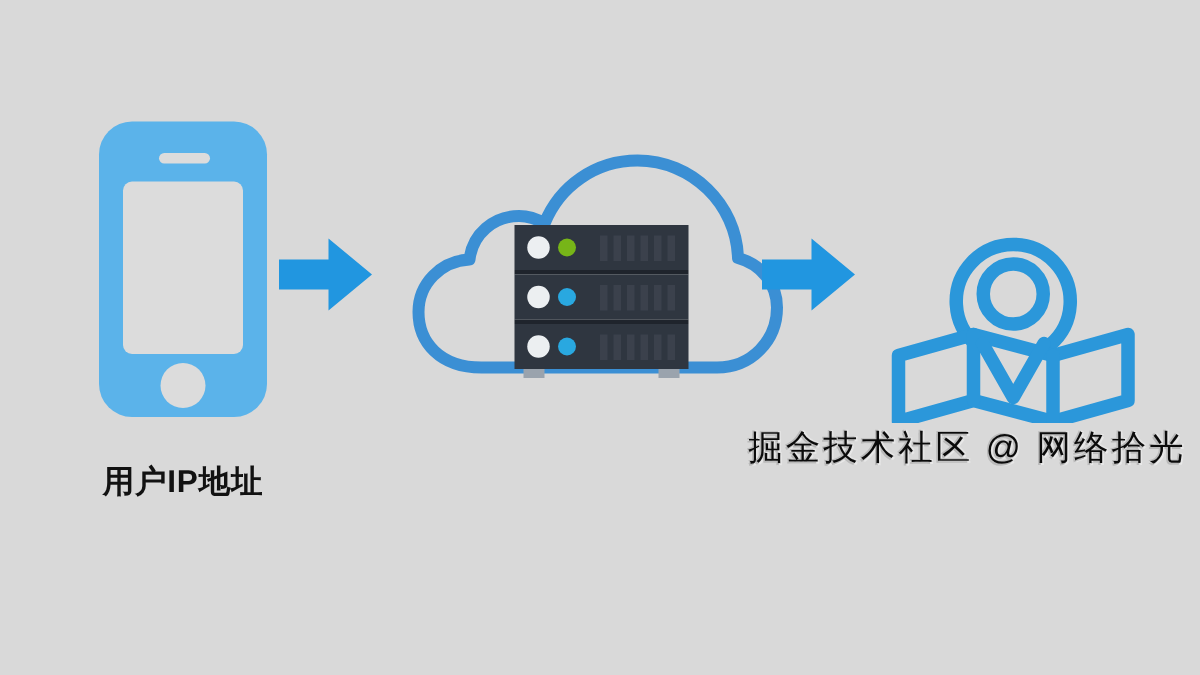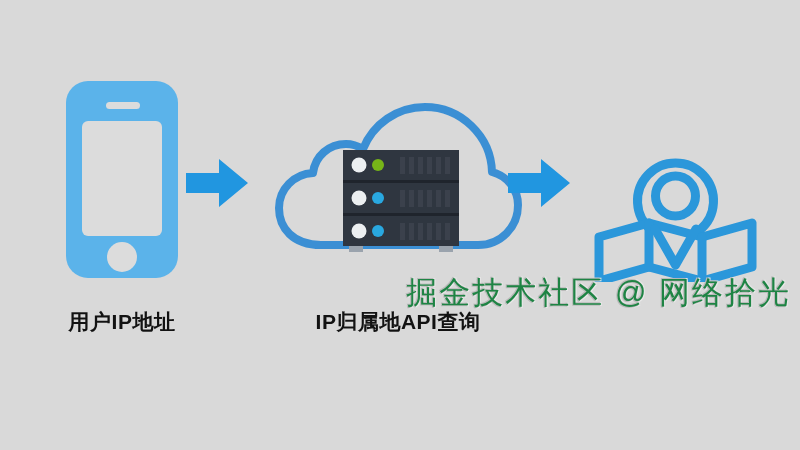--- a/index.html
+++ b/index.html
@@ -60,22 +60,22 @@
   .arrow {
     position: absolute;
   }
   #arrow-1 { left: 186px; top: 152px; }
   #arrow-2 { left: 508px; top: 152px; }
 
   .watermark {
     position: absolute;
     right: 22px;
     bottom: 22px;
-    font-size: 31px;
-    color: #15803d;
+    font-size: 23px;
+    color: #000000;
     letter-spacing: 2px;
     white-space: nowrap;
     text-shadow:
       -1px -1px 0 #b9b9b9,
        1px -1px 0 #e6e6e6,
       -1px  1px 0 #b9b9b9,
        1px  1px 0 #e9e9e9;
     opacity: 0.95;
     user-select: none;
   }
@@ -161,23 +161,20 @@
             <rect x="154" y="123" width="5" height="17"></rect>
             <rect x="163" y="123" width="5" height="17"></rect>
             <rect x="172" y="123" width="5" height="17"></rect>
           </g>
         </g>
 
         <rect x="76" y="146" width="14" height="6" fill="#9aa3ad"></rect>
         <rect x="166" y="146" width="14" height="6" fill="#9aa3ad"></rect>
       </svg>
     </div>
-    <div class="label-row">
-      <div class="node-label">IP归属地API查询</div>
-    </div>
   </div>
 
   <div class="arrow" id="arrow-2">
     <svg width="62" height="54" viewBox="0 0 62 54">
       <polygon points="0,17 33,17 33,3 62,27 33,51 33,37 0,37" fill="#2196e0"></polygon>
     </svg>
   </div>
 
   <div class="node" id="node-map">
     <div class="icon-box">

